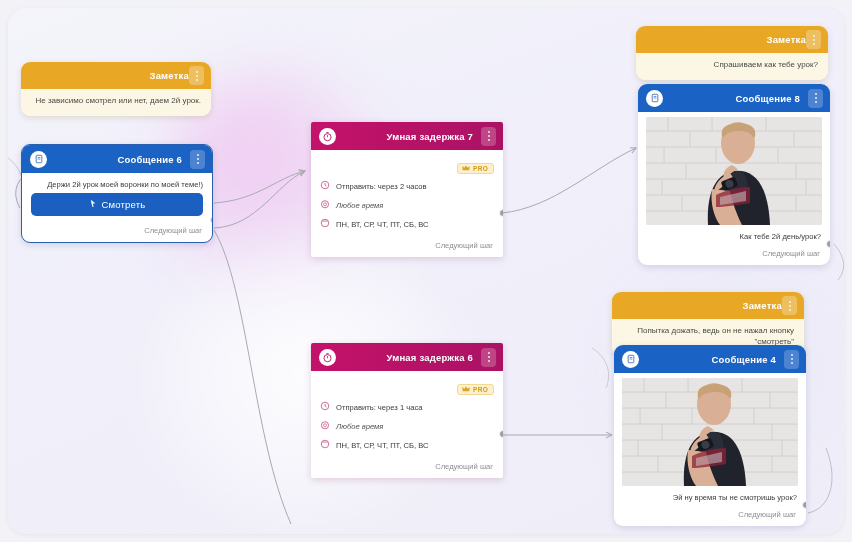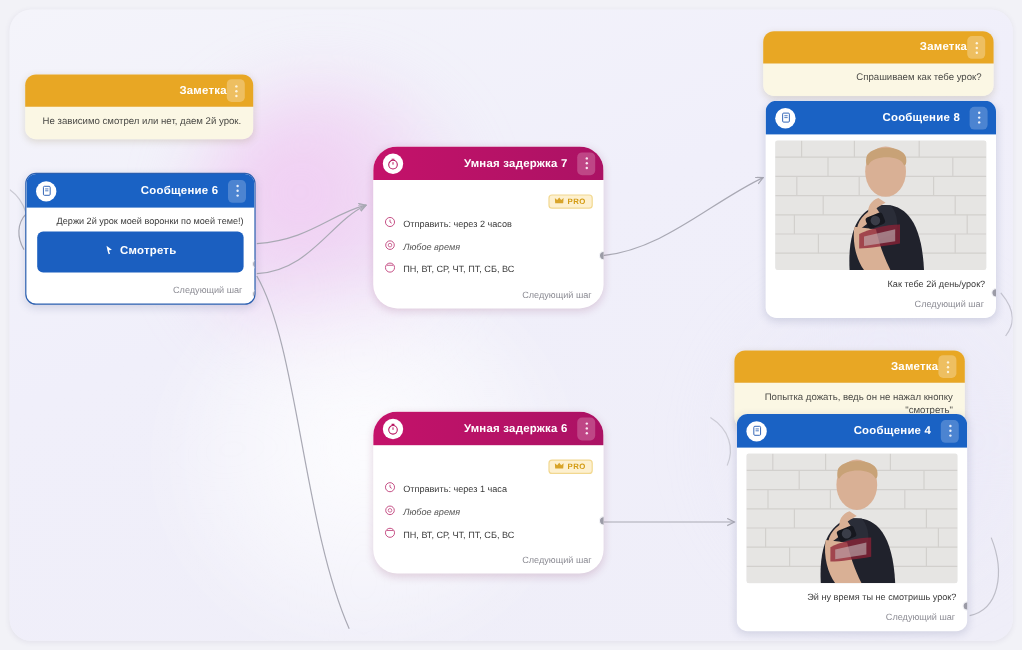--- a/index.html
+++ b/index.html
@@ -89,35 +89,35 @@
   }
   .msg-avatar {
     width: 17px; height: 17px; border-radius: 50%;
     background: #ffffff; flex: none;
     display: flex; align-items: center; justify-content: center;
   }
   .msg-title { color: #fff; font-size: 9.5px; font-weight: bold; flex: 1; letter-spacing:.2px;}
   .msg-text { font-size: 7.6px; color: #3b3b3b; padding: 7px 9px 3px 9px; line-height: 1.3; }
   .msg-sub   { font-size: 7.6px; color: #3b3b3b; padding: 3px 9px 5px 9px; }
   .watch-btn {
-    margin: 0 9px 6px 9px; height: 34px; border-radius: 5px;
+    margin: 0 9px 6px 9px; height: 23px; border-radius: 5px;
     background: #1b5fc0; color: #fff;
     display: flex; align-items: center; justify-content: center; gap: 5px;
-    font-size: 9.5px; font-weight: bold; letter-spacing: .2px;
+    font-size: 9.5px; font-weight: normal; letter-spacing: .2px;
   }
   .photo { margin: 5px 8px 0 8px; height: 108px; border-radius: 2px; overflow: hidden; position: relative; background:#e9e9e9;}
   .photo svg { display:block; width:100%; height:100%; }
   .next-row {
     display: flex; align-items: center; justify-content: flex-end;
     padding: 4px 10px 7px 0; font-size: 7.6px; color: #8d8d95;
   }
 
   
   .delay {
-    background: #ffffff; border-radius: 20px; overflow: hidden;
+    background: #ffffff; border-radius: 2px; overflow: hidden;
     box-shadow: 0 2px 7px rgba(110,20,70,.17);
   }
   .delay-head {
     background: #b7135f;
     background: linear-gradient(90deg,#c4126a 0%, #ab1264 100%);
     height: 28px; display: flex; align-items: center; gap: 8px; padding: 0 7px 0 8px;
   }
   .delay-avatar {
     width: 17px; height: 17px; border-radius: 50%; background: #fff; flex: none;
     display: flex; align-items: center; justify-content: center;

